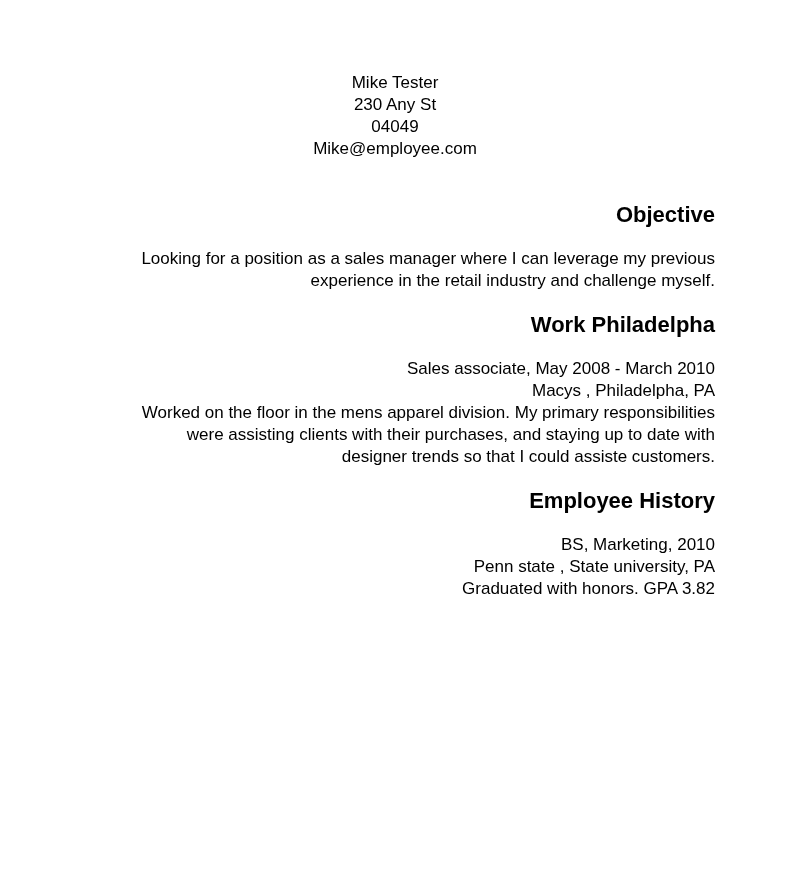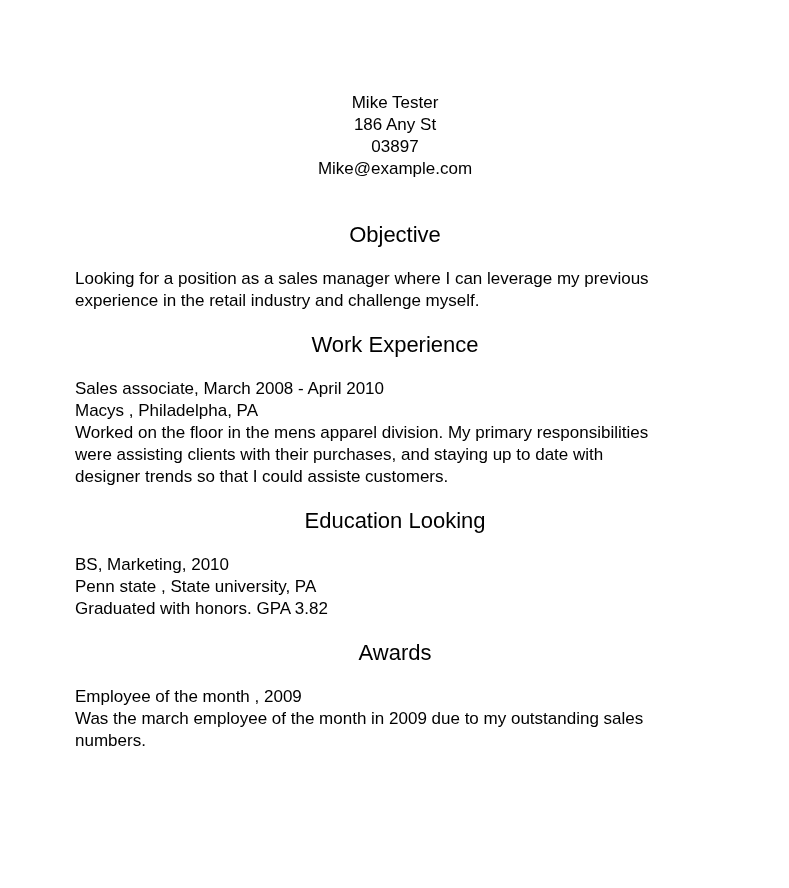--- a/index.html
+++ b/index.html
@@ -19,74 +19,67 @@
       width: 640px;
       margin-left: 75px;
       padding-top: 72px;
       padding-bottom: 28px;
       font-size: 17px;
       line-height: 22px;
     }
     .contact {
       text-align: center;
       margin-bottom: 42px;
-      margin-top: 20px;
     }
     .contact div {
       line-height: 22px;
     }
     h2.section-heading {
       font-size: 22px;
       line-height: 26px;
-      font-weight: normal;
-      text-align: center;
+      font-weight: bold;
+      text-align: right;
       margin: 20px 0 14px 0;
     }
     p.body-text {
       margin: 20px 0;
       white-space: pre-line;
-      text-align: left;
+      text-align: right;
     }
   </style>
 </head>
 <body>
 
 <div class="page">
   <div class="content">
 
     <div class="contact">
       <div>Mike Tester</div>
-      <div>186 Any St</div>
-      <div>03897</div>
-      <div>Mike@example.com</div>
+      <div>230 Any St</div>
+      <div>04049</div>
+      <div>Mike@employee.com</div>
     </div>
 
     <section>
       <h2 class="section-heading">Objective</h2>
       <p class="body-text">Looking for a position as a sales manager where I can leverage my previous
 experience in the retail industry and challenge myself.</p>
     </section>
 
     <section>
-      <h2 class="section-heading">Work Experience</h2>
-      <p class="body-text">Sales associate, March 2008 - April 2010
+      <h2 class="section-heading">Work Philadelpha</h2>
+      <p class="body-text">Sales associate, May 2008 - March 2010
 Macys , Philadelpha, PA
 Worked on the floor in the mens apparel division. My primary responsibilities
 were assisting clients with their purchases, and staying up to date with
 designer trends so that I could assiste customers.</p>
     </section>
 
     <section>
-      <h2 class="section-heading">Education Looking</h2>
+      <h2 class="section-heading">Employee History</h2>
       <p class="body-text">BS, Marketing, 2010
 Penn state , State university, PA
 Graduated with honors. GPA 3.82</p>
     </section>
 
-    <section>
-      <h2 class="section-heading">Awards</h2>
-      <p class="body-text">Employee of the month , 2009
-Was the march employee of the month in 2009 due to my outstanding sales
-numbers.</p>
-    </section>
 
   </div>
 </div>
 
 </body></html>

